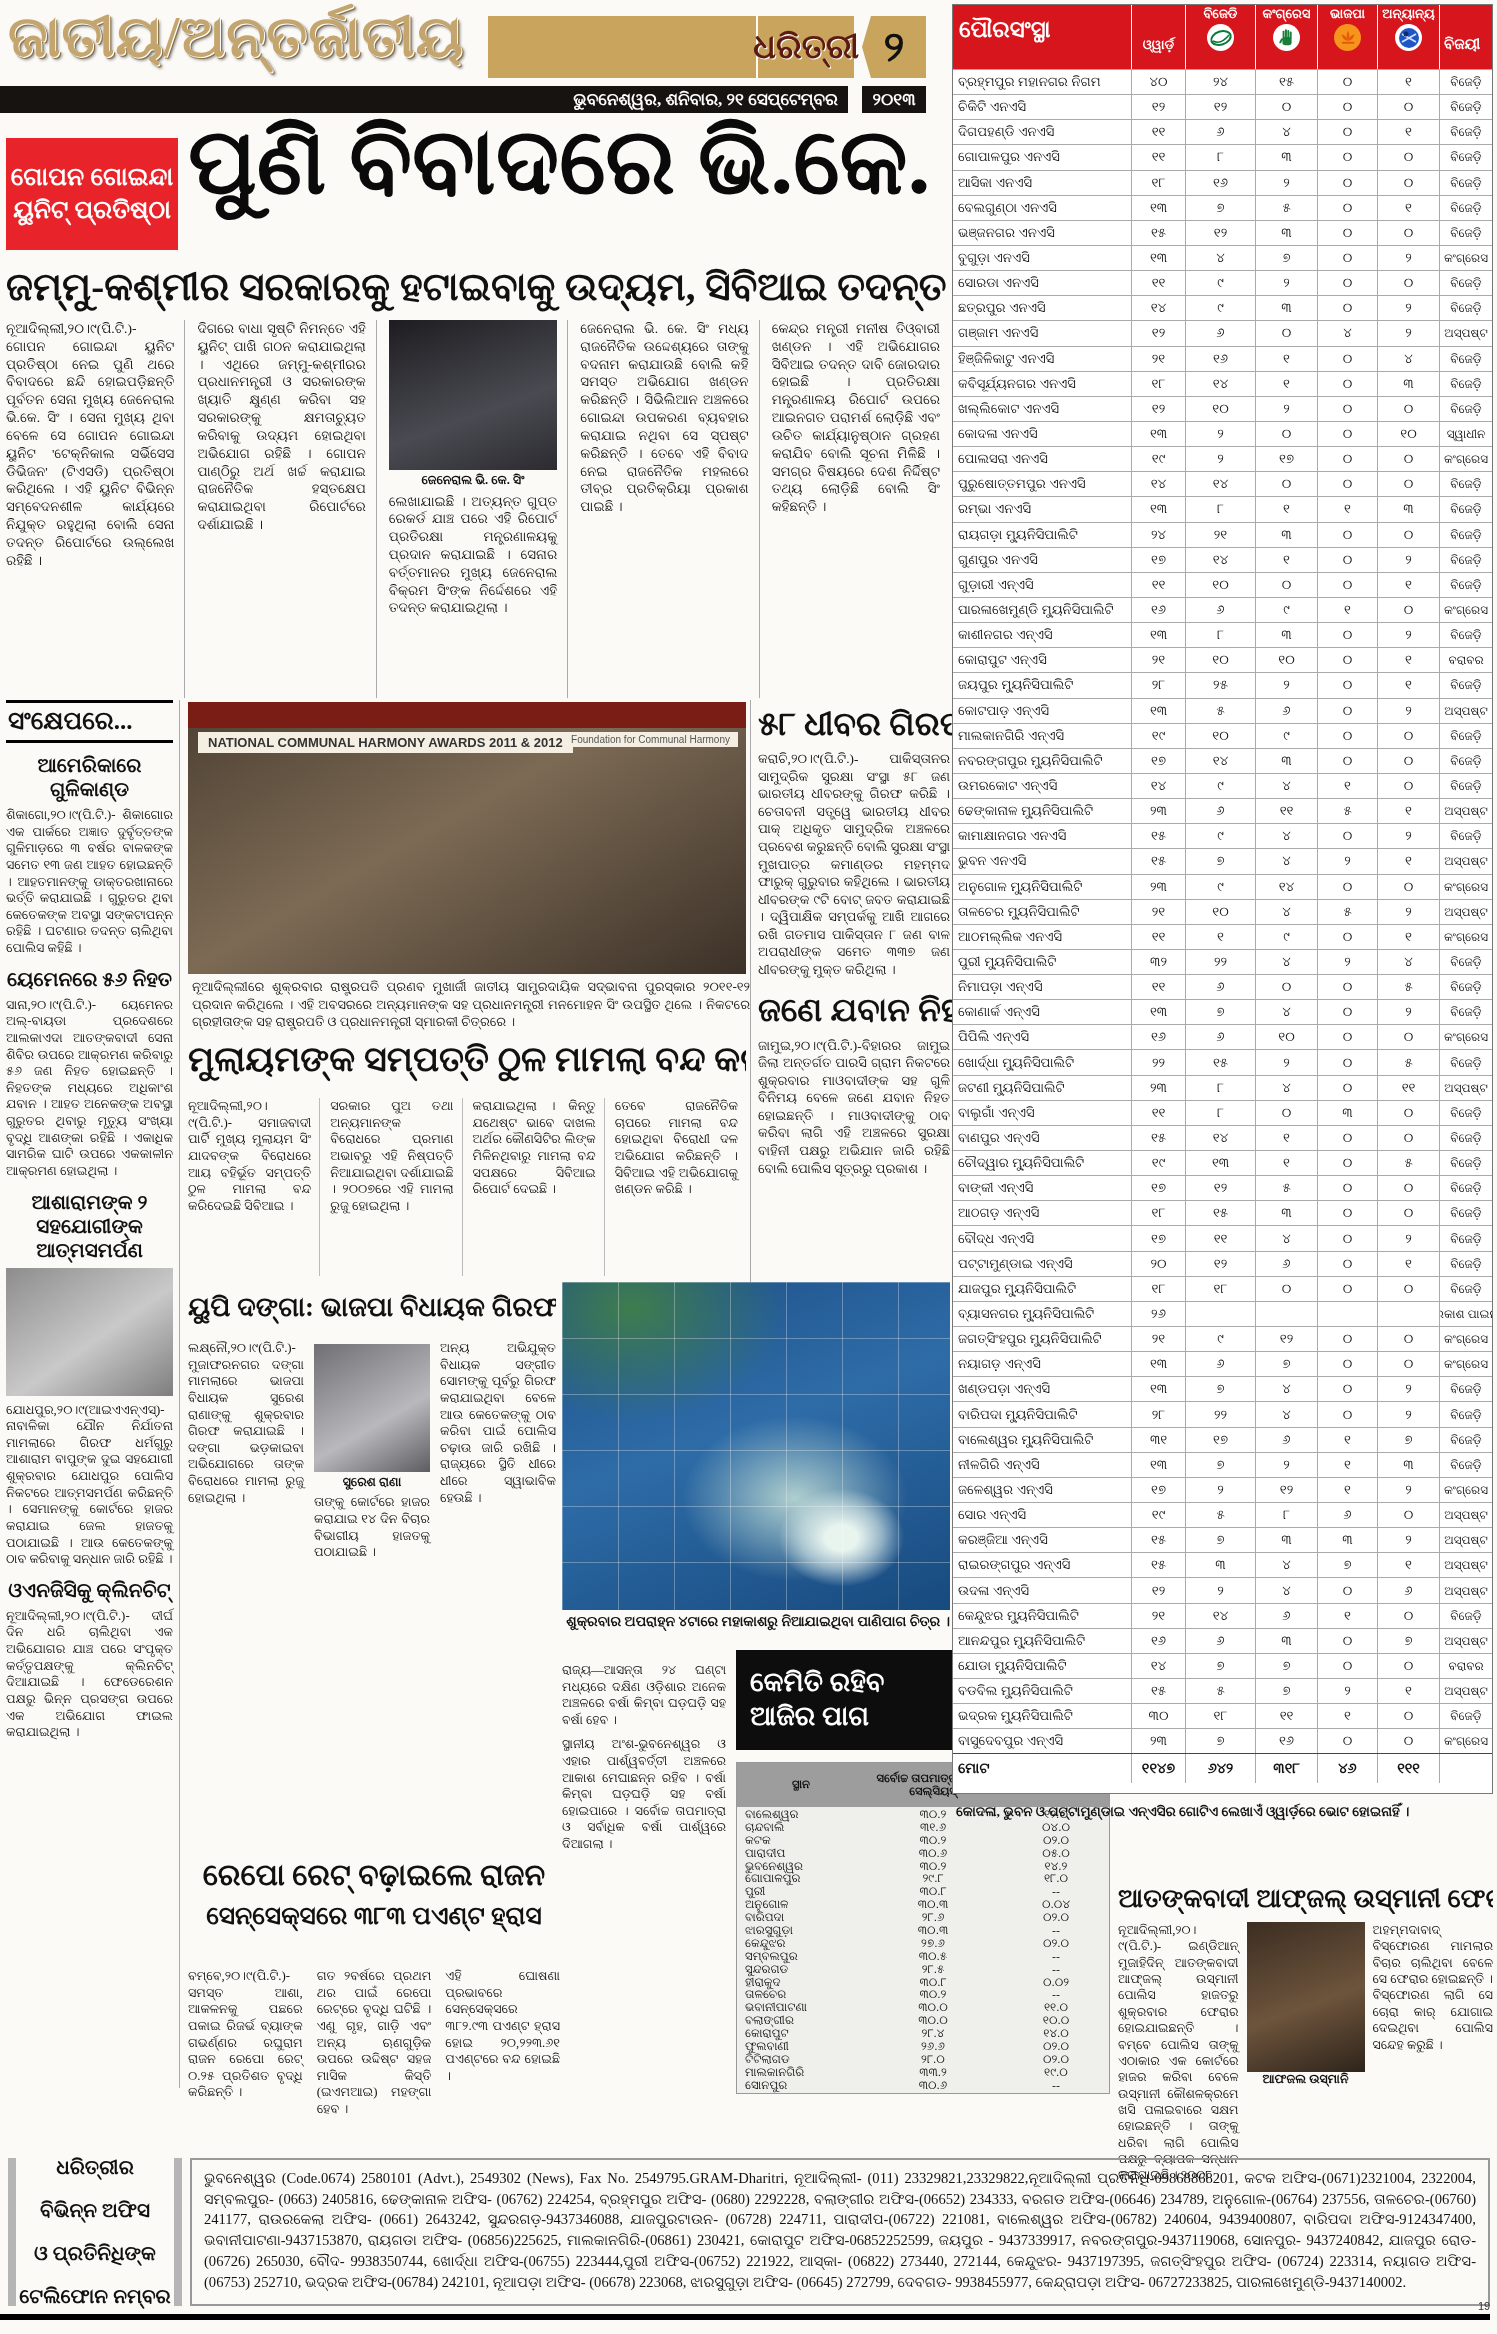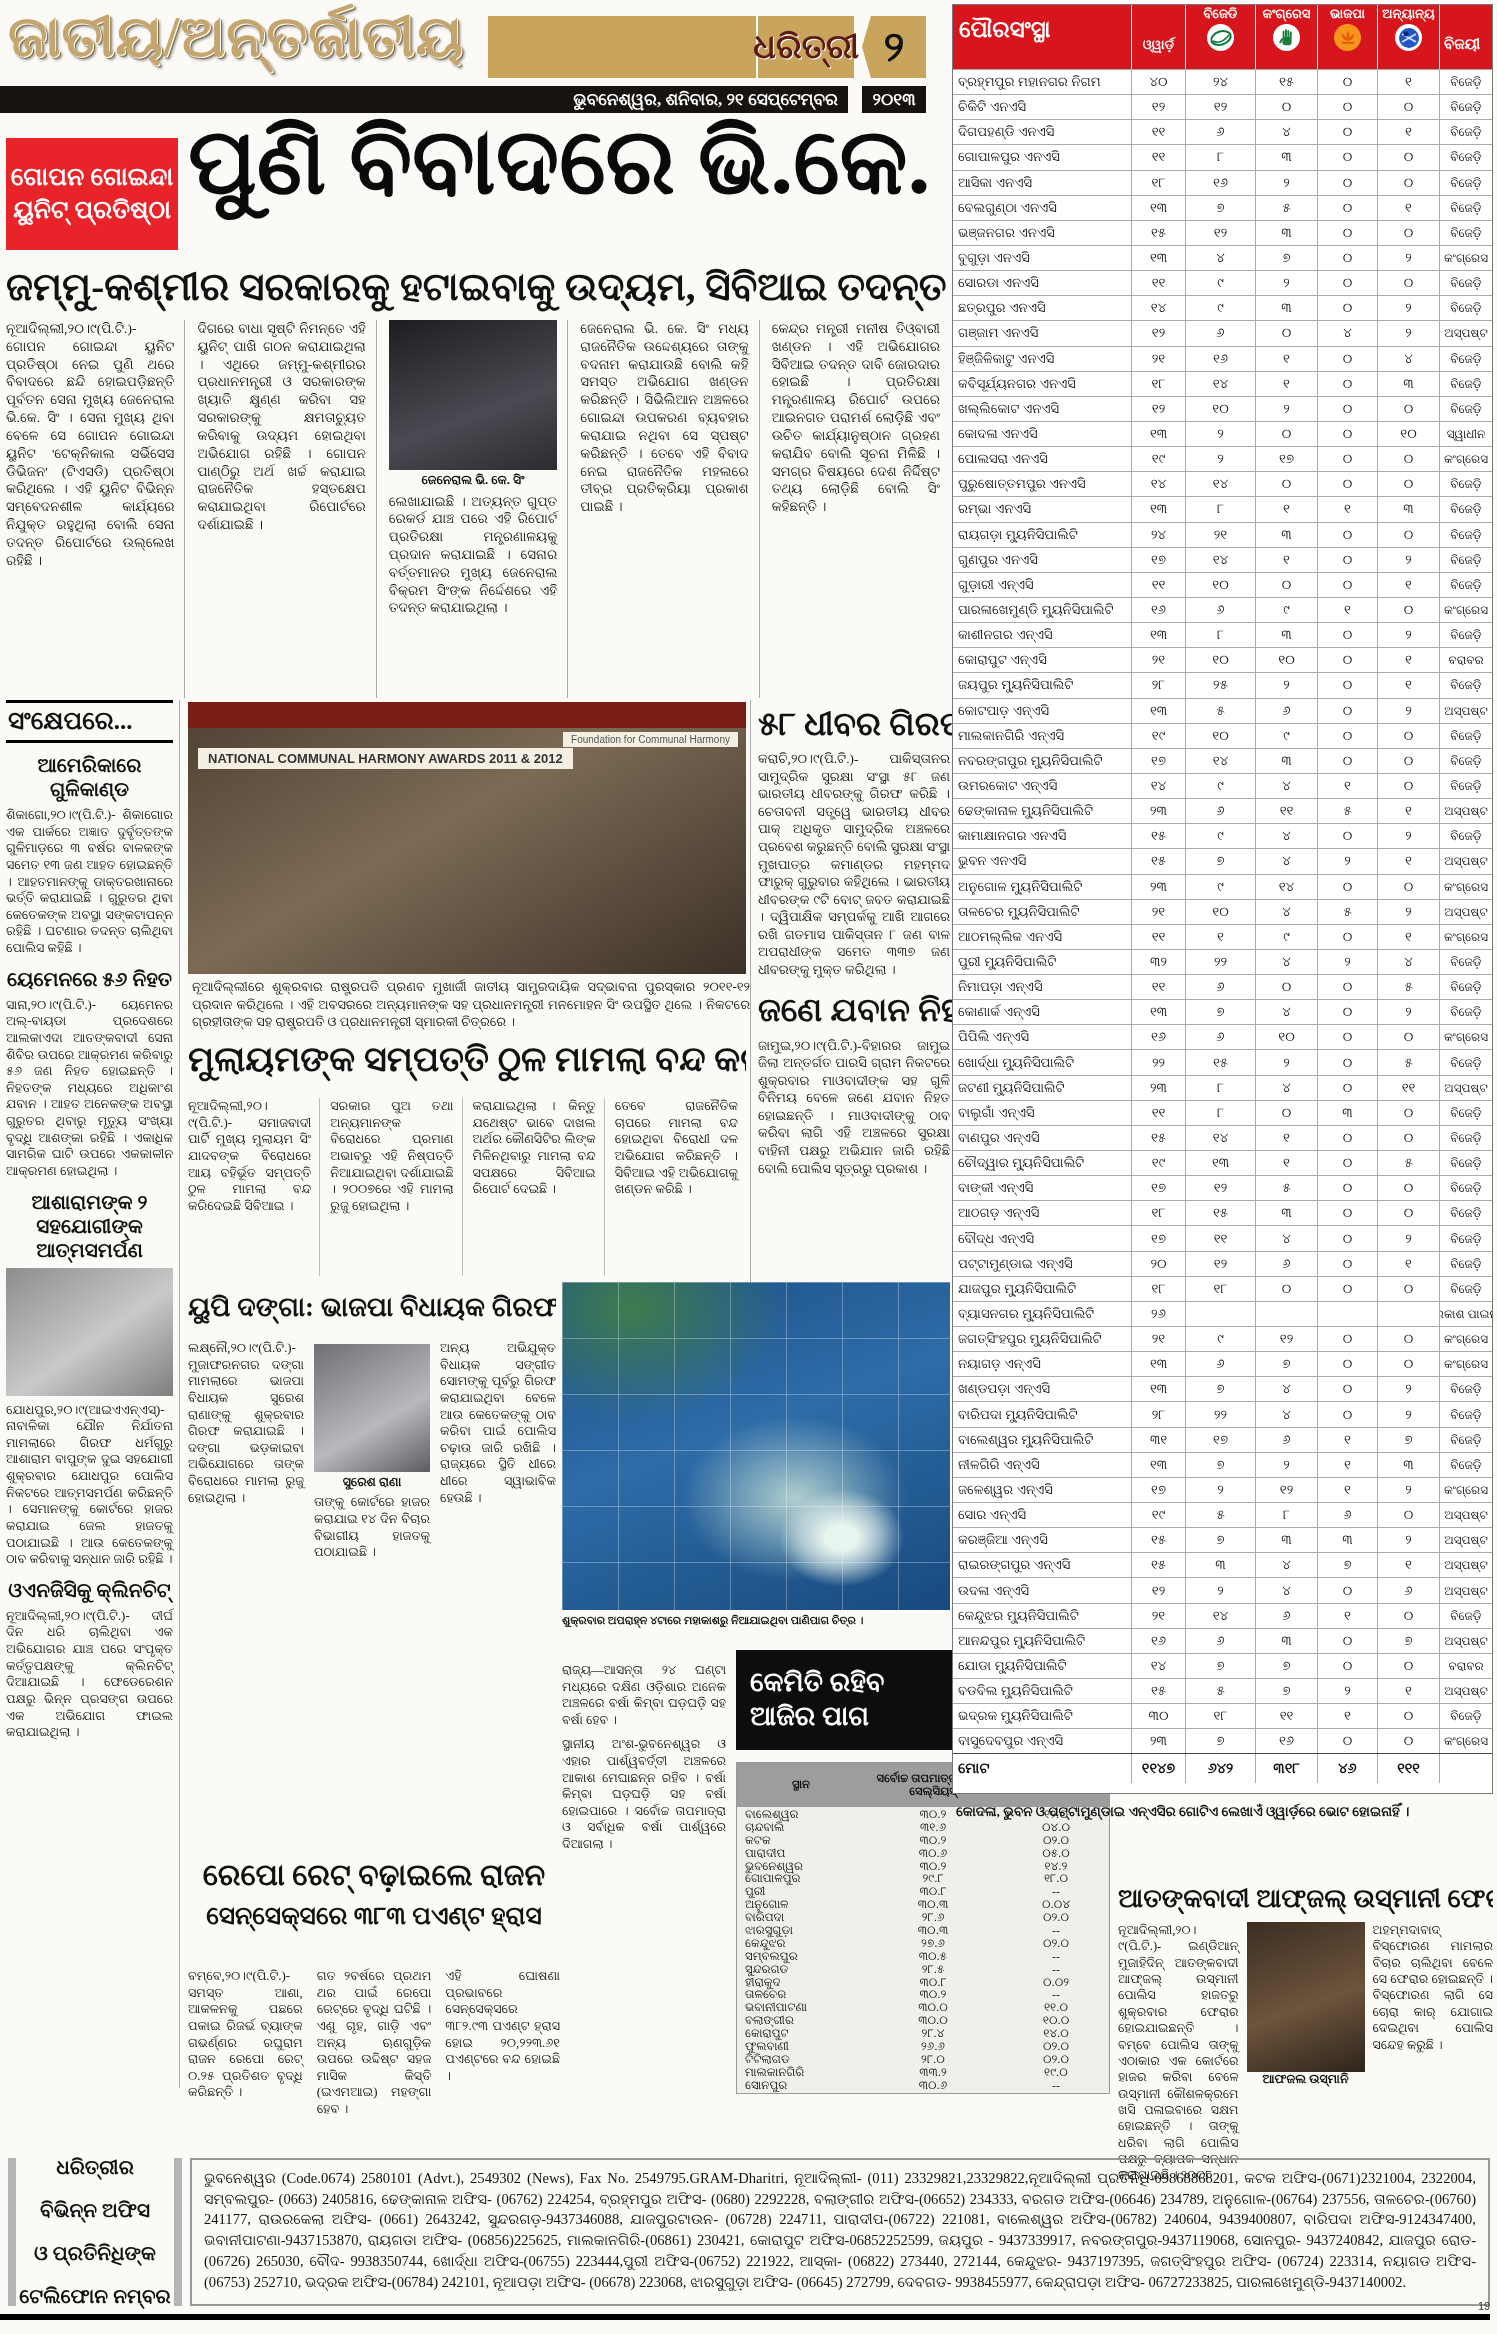--- a/index.html
+++ b/index.html
@@ -41,21 +41,21 @@
   .briefs-title{font-size:25px;font-weight:bold;border-top:3px solid #000;border-bottom:3px solid #000;
     padding:4px 2px;margin-bottom:10px;}
   .brief-head{font-size:20px;font-weight:bold;text-align:center;line-height:1.2;margin:10px 0 6px;}
   .brief-body{font-size:12.8px;line-height:1.3;text-align:justify;}
   .brief-photo{width:100%;height:128px;background:linear-gradient(145deg,#8d8d8d,#c9c9c9 55%,#7e7e7e);margin:6px 0;}
 
   
   .harmony{left:188px;top:702px;width:558px;height:272px;background:linear-gradient(150deg,#4d4033,#7c6a54 45%,#3c3128);overflow:hidden;}
   .harmony .curtain{position:absolute;left:0;top:0;width:100%;height:26px;background:#7a1d14;}
   .harmony .banner{position:absolute;left:10px;top:30px;background:#f4efe2;color:#333;
-    font-family:"Liberation Sans",sans-serif;font-size:13px;font-weight:bold;padding:3px 10px;margin-top:16px;}
+    font-family:"Liberation Sans",sans-serif;font-size:13px;font-weight:bold;padding:3px 10px;}
   .harmony .banner2{position:absolute;right:8px;top:30px;background:#f4efe2;color:#555;
     font-family:"Liberation Sans",sans-serif;font-size:10px;padding:2px 8px;}
   .harmony-cap{left:192px;top:978px;width:558px;height:58px;font-size:13px;line-height:1.35;text-align:justify;}
 
   
   .midright{left:758px;top:706px;width:192px;height:600px;}
   .story-head-lg{font-size:33px;font-weight:bold;text-align:center;line-height:1.1;margin-bottom:8px;white-space:nowrap;}
   .story-body{font-size:13.2px;line-height:1.33;text-align:justify;}
   .vrule{left:750px;top:700px;width:0;height:600px;border-left:1px solid #aaa;}
 
@@ -73,21 +73,21 @@
 
   
   .sat{left:562px;top:1282px;width:388px;height:328px;
     background:
       repeating-linear-gradient(to right, rgba(255,255,255,.30) 0 1px, transparent 1px 56px),
       repeating-linear-gradient(to bottom, rgba(255,255,255,.30) 0 1px, transparent 1px 56px),
       radial-gradient(90px 70px at 72% 78%, #e8f4ee 0 18%, rgba(232,244,238,.55) 45%, transparent 70%),
       radial-gradient(150px 110px at 60% 66%, rgba(210,235,220,.8), transparent 75%),
       radial-gradient(220px 160px at 18% 8%, #3f7d4e, transparent 70%),
       linear-gradient(160deg,#1d4f86,#2e6ca8 45%,#174a7e);}
-  .sat-cap{left:562px;top:1614px;width:388px;height:34px;font-size:11px;font-weight:bold;}
+  .sat-cap{left:562px;top:1614px;width:388px;height:34px;font-size:14px;font-weight:bold;text-align:right;}
 
   
   .wbox{left:736px;top:1650px;width:374px;height:100px;background:#0d0d0d;color:#fff;display:flex;align-items:center;}
   .wbox .t{flex:1;padding-left:14px;font-size:27px;font-weight:bold;line-height:1.25;}
   .suncloud{width:110px;height:86px;position:relative;}
   .sun{position:absolute;left:28px;top:6px;width:46px;height:46px;border-radius:50%;
     background:radial-gradient(circle at 40% 35%,#fff6c9,#ffd400 60%,#f4a400);box-shadow:0 0 14px 6px rgba(255,212,0,.55);}
   .cloud{position:absolute;left:14px;top:38px;width:78px;height:30px;border-radius:16px;
     background:linear-gradient(#cfe6fa,#6ea7e0);}
   .cloud:before{content:"";position:absolute;left:12px;top:-14px;width:30px;height:30px;border-radius:50%;background:#b7d9f6;}

